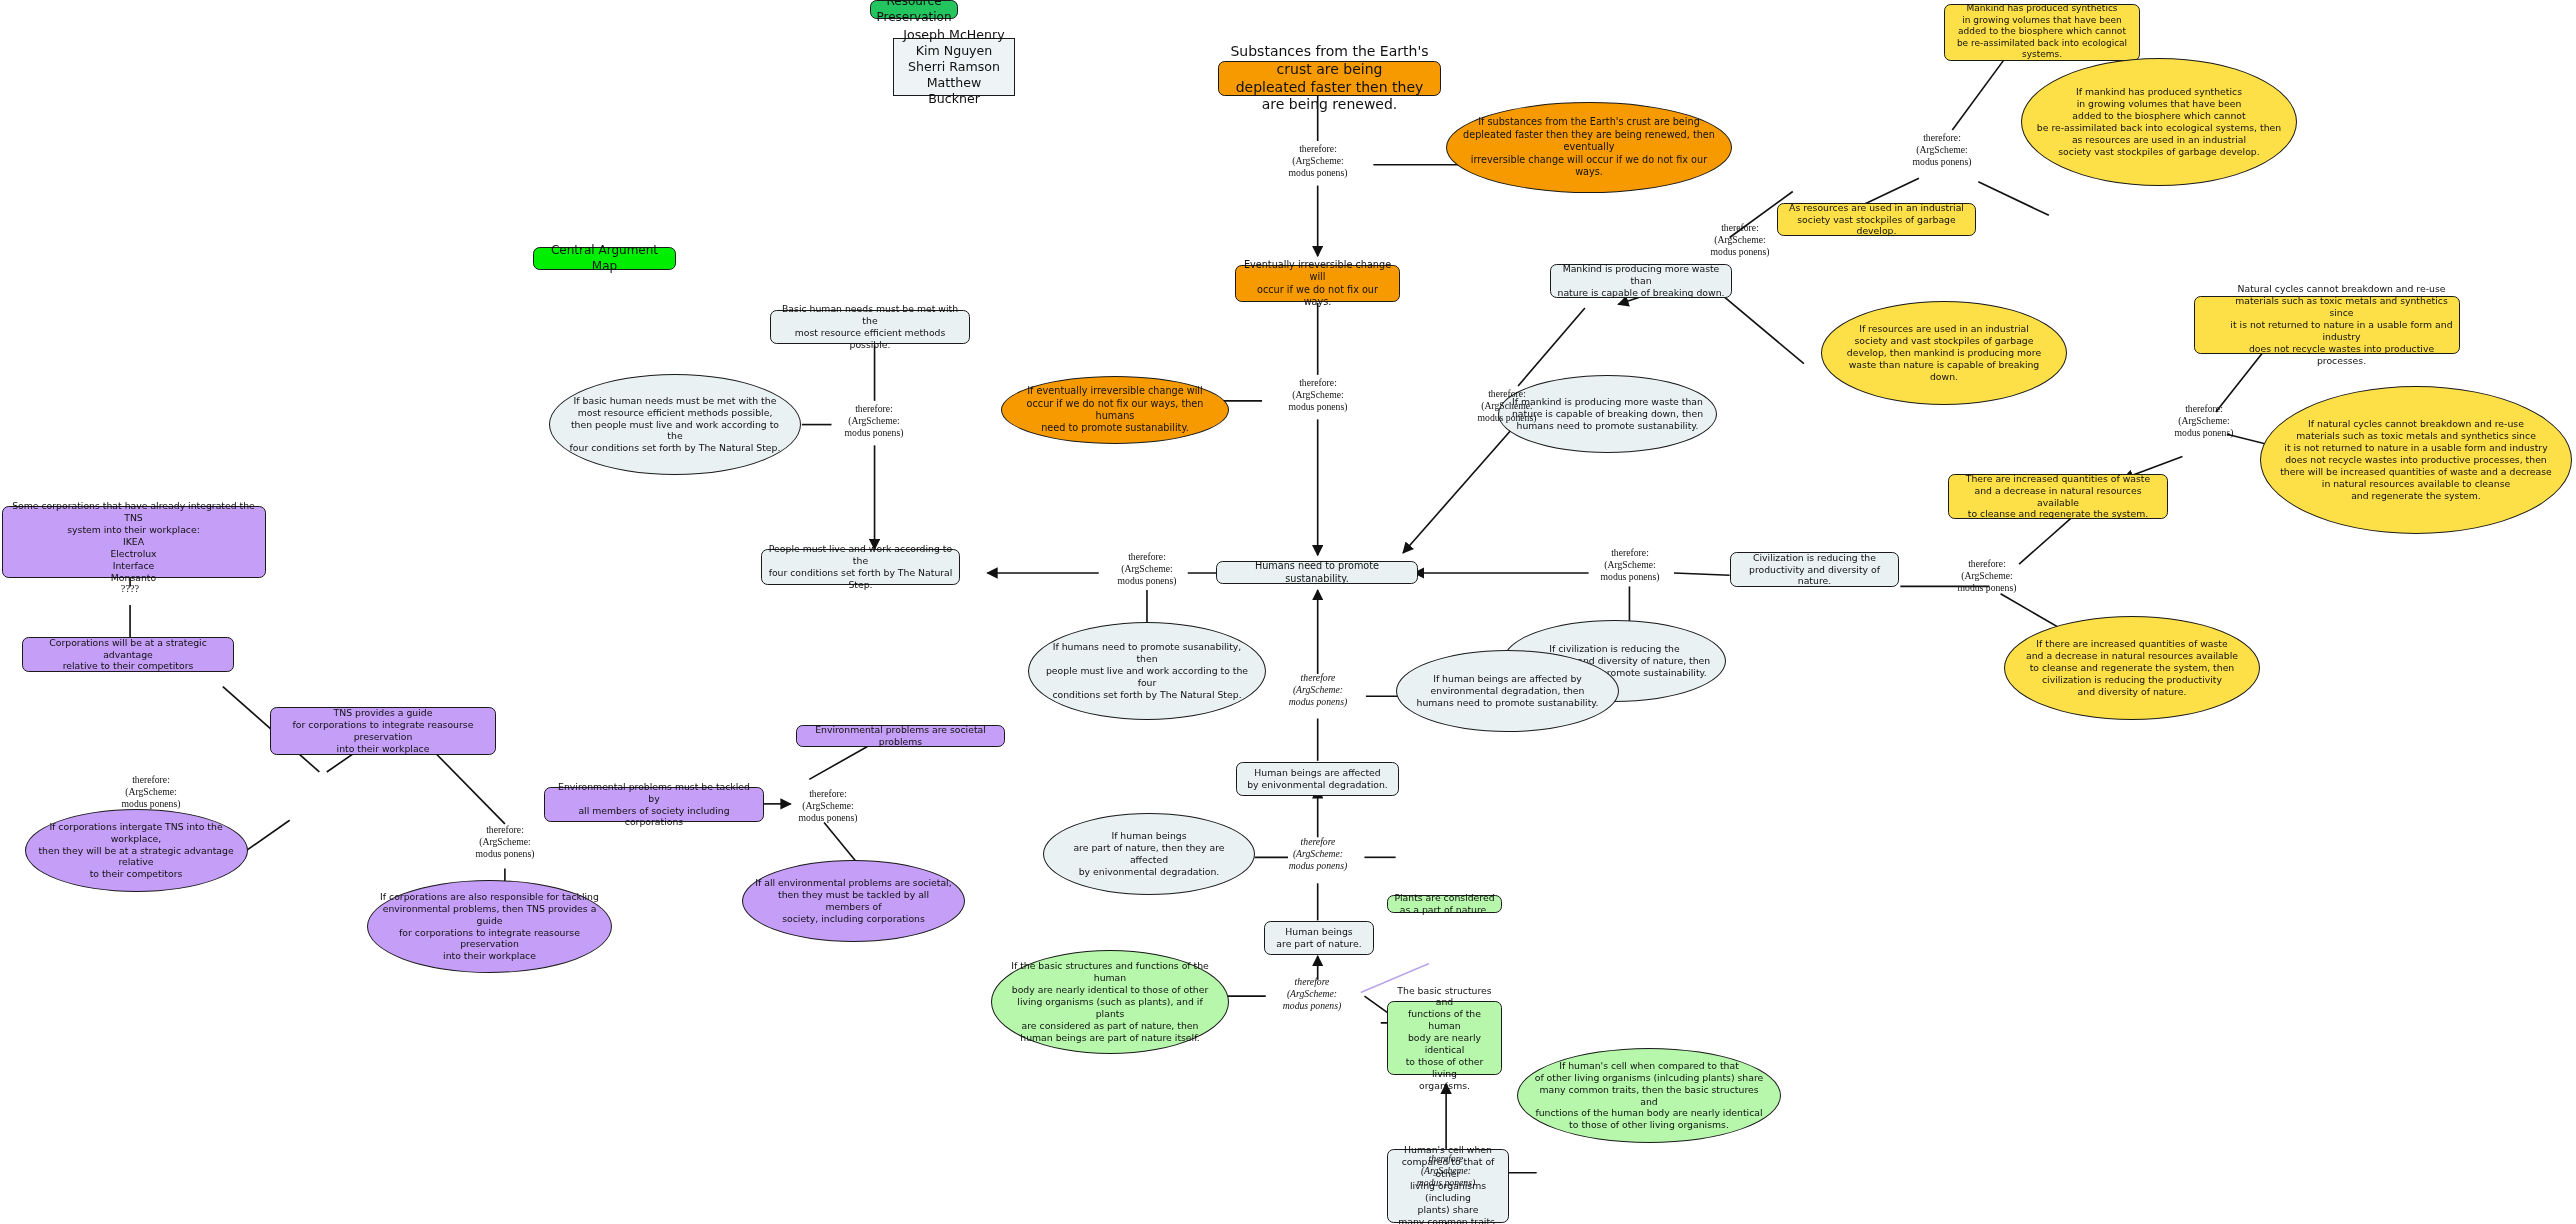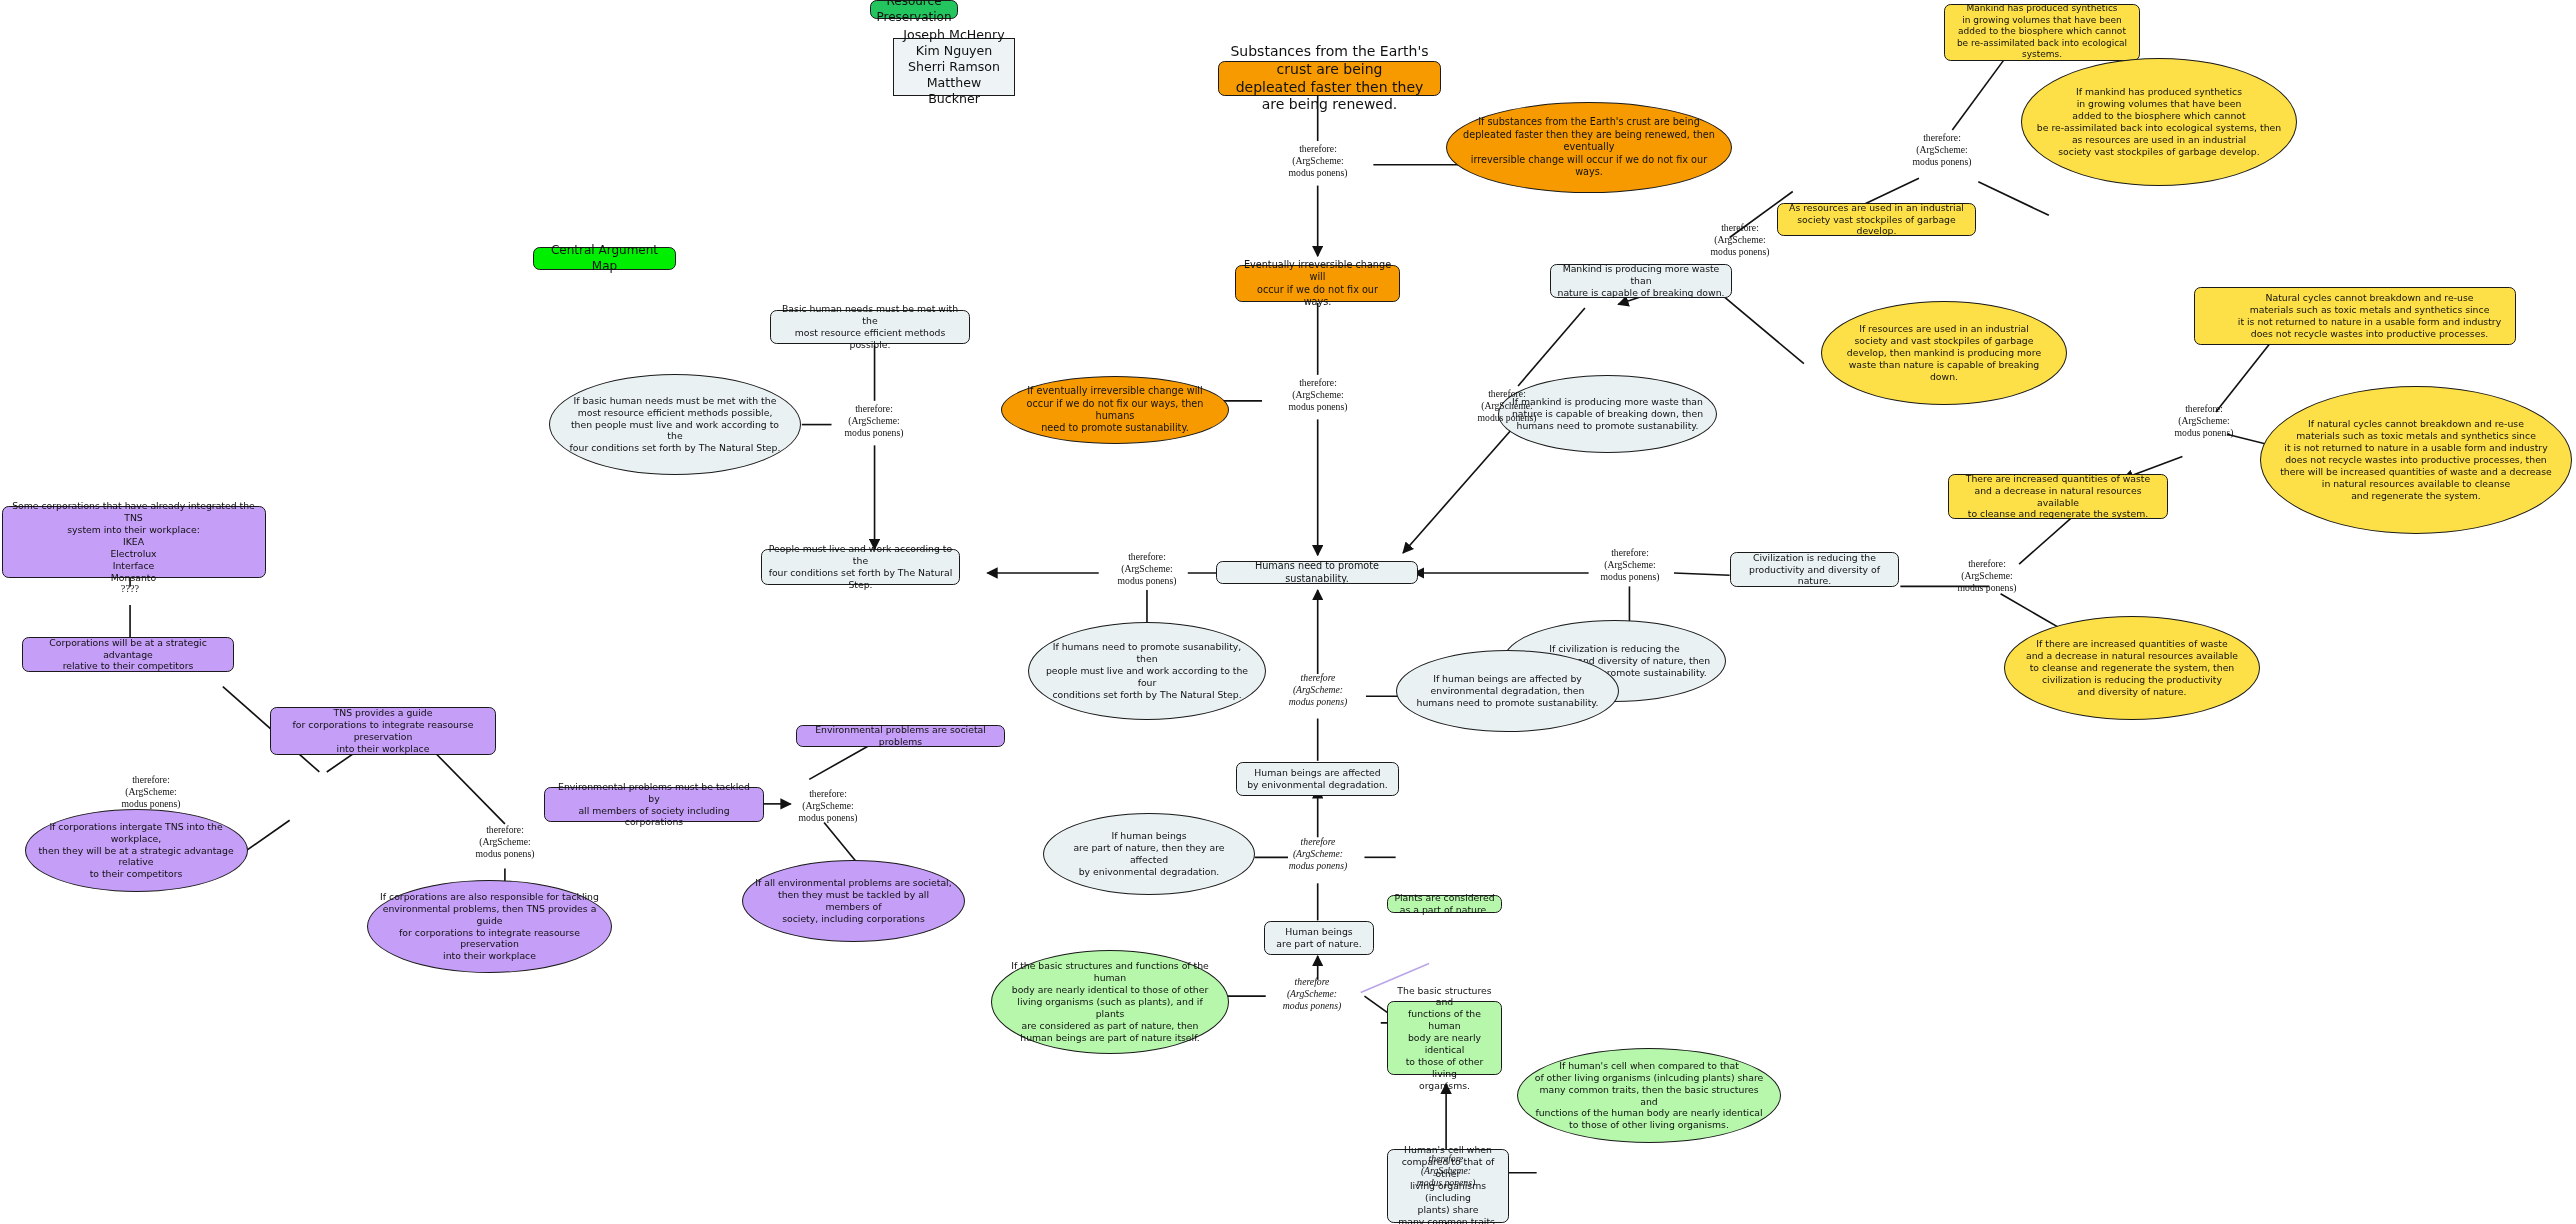--- a/index.html
+++ b/index.html
@@ -228,21 +228,21 @@
 nature is capable of breaking down.</div>
 
   <div class="conn" style="left:1466px; top:388px; width:82px; font-size:9.7px;">therefore:
 (ArgScheme:
 modus ponens)</div>
 
   <div class="node ellipse f-grey" style="left:1498px; top:375px; width:219px; height:78px; font-size:9.3px;">If mankind is producing more waste than
 nature is capable of breaking down, then
 humans need to promote sustanability.</div>
 
-  <div class="node box f-blue" style="left:2194px; top:287px; width:322px; height:58px; font-size:9.3px;padding-left:35px;">Natural cycles cannot breakdown and re-use
+  <div class="node box f-blue" style="left:2194px; top:296px; width:266px; height:58px; font-size:9.3px;padding-left:35px;">Natural cycles cannot breakdown and re-use
 materials such as toxic metals and synthetics since
 it is not returned to nature in a usable form and industry
 does not recycle wastes into productive processes.</div>
 
   <div class="conn" style="left:2163px; top:403px; width:82px; font-size:9.7px;">therefore:
 (ArgScheme:
 modus ponens)</div>
 
   <div class="node ellipse f-blue" style="left:2260px; top:386px; width:312px; height:148px; font-size:9.3px;">If natural cycles cannot breakdown and re-use
 materials such as toxic metals and synthetics since

